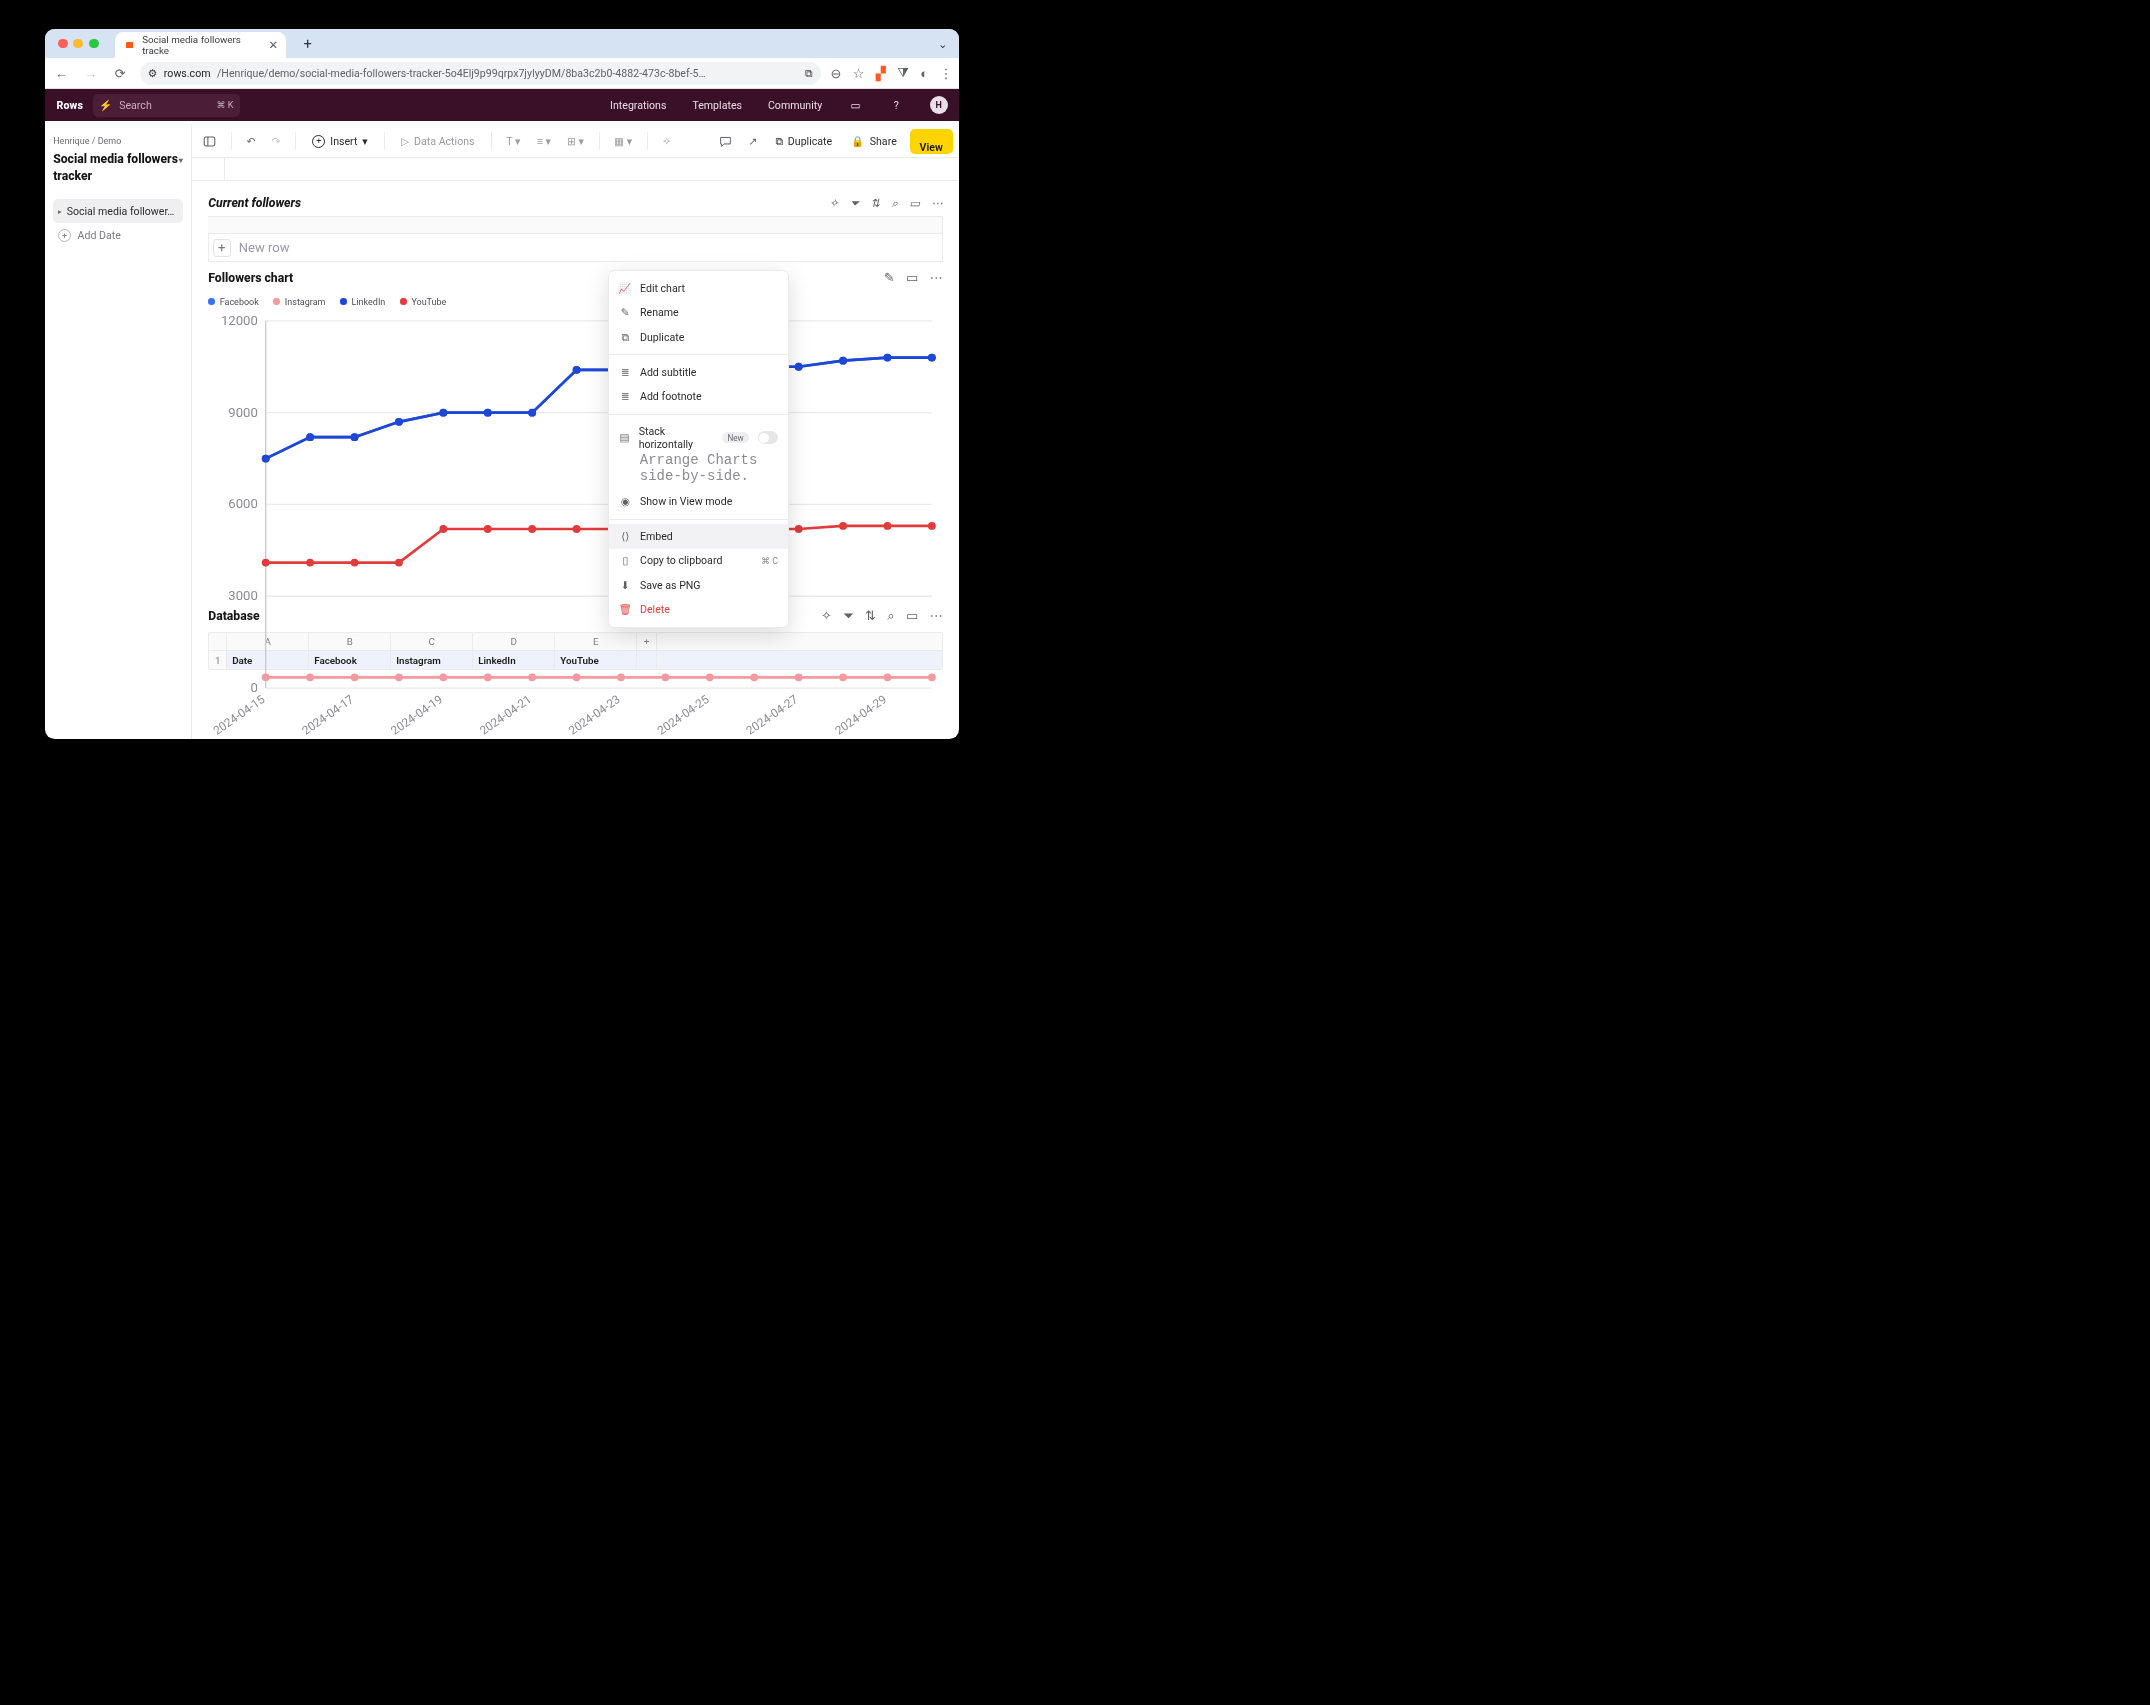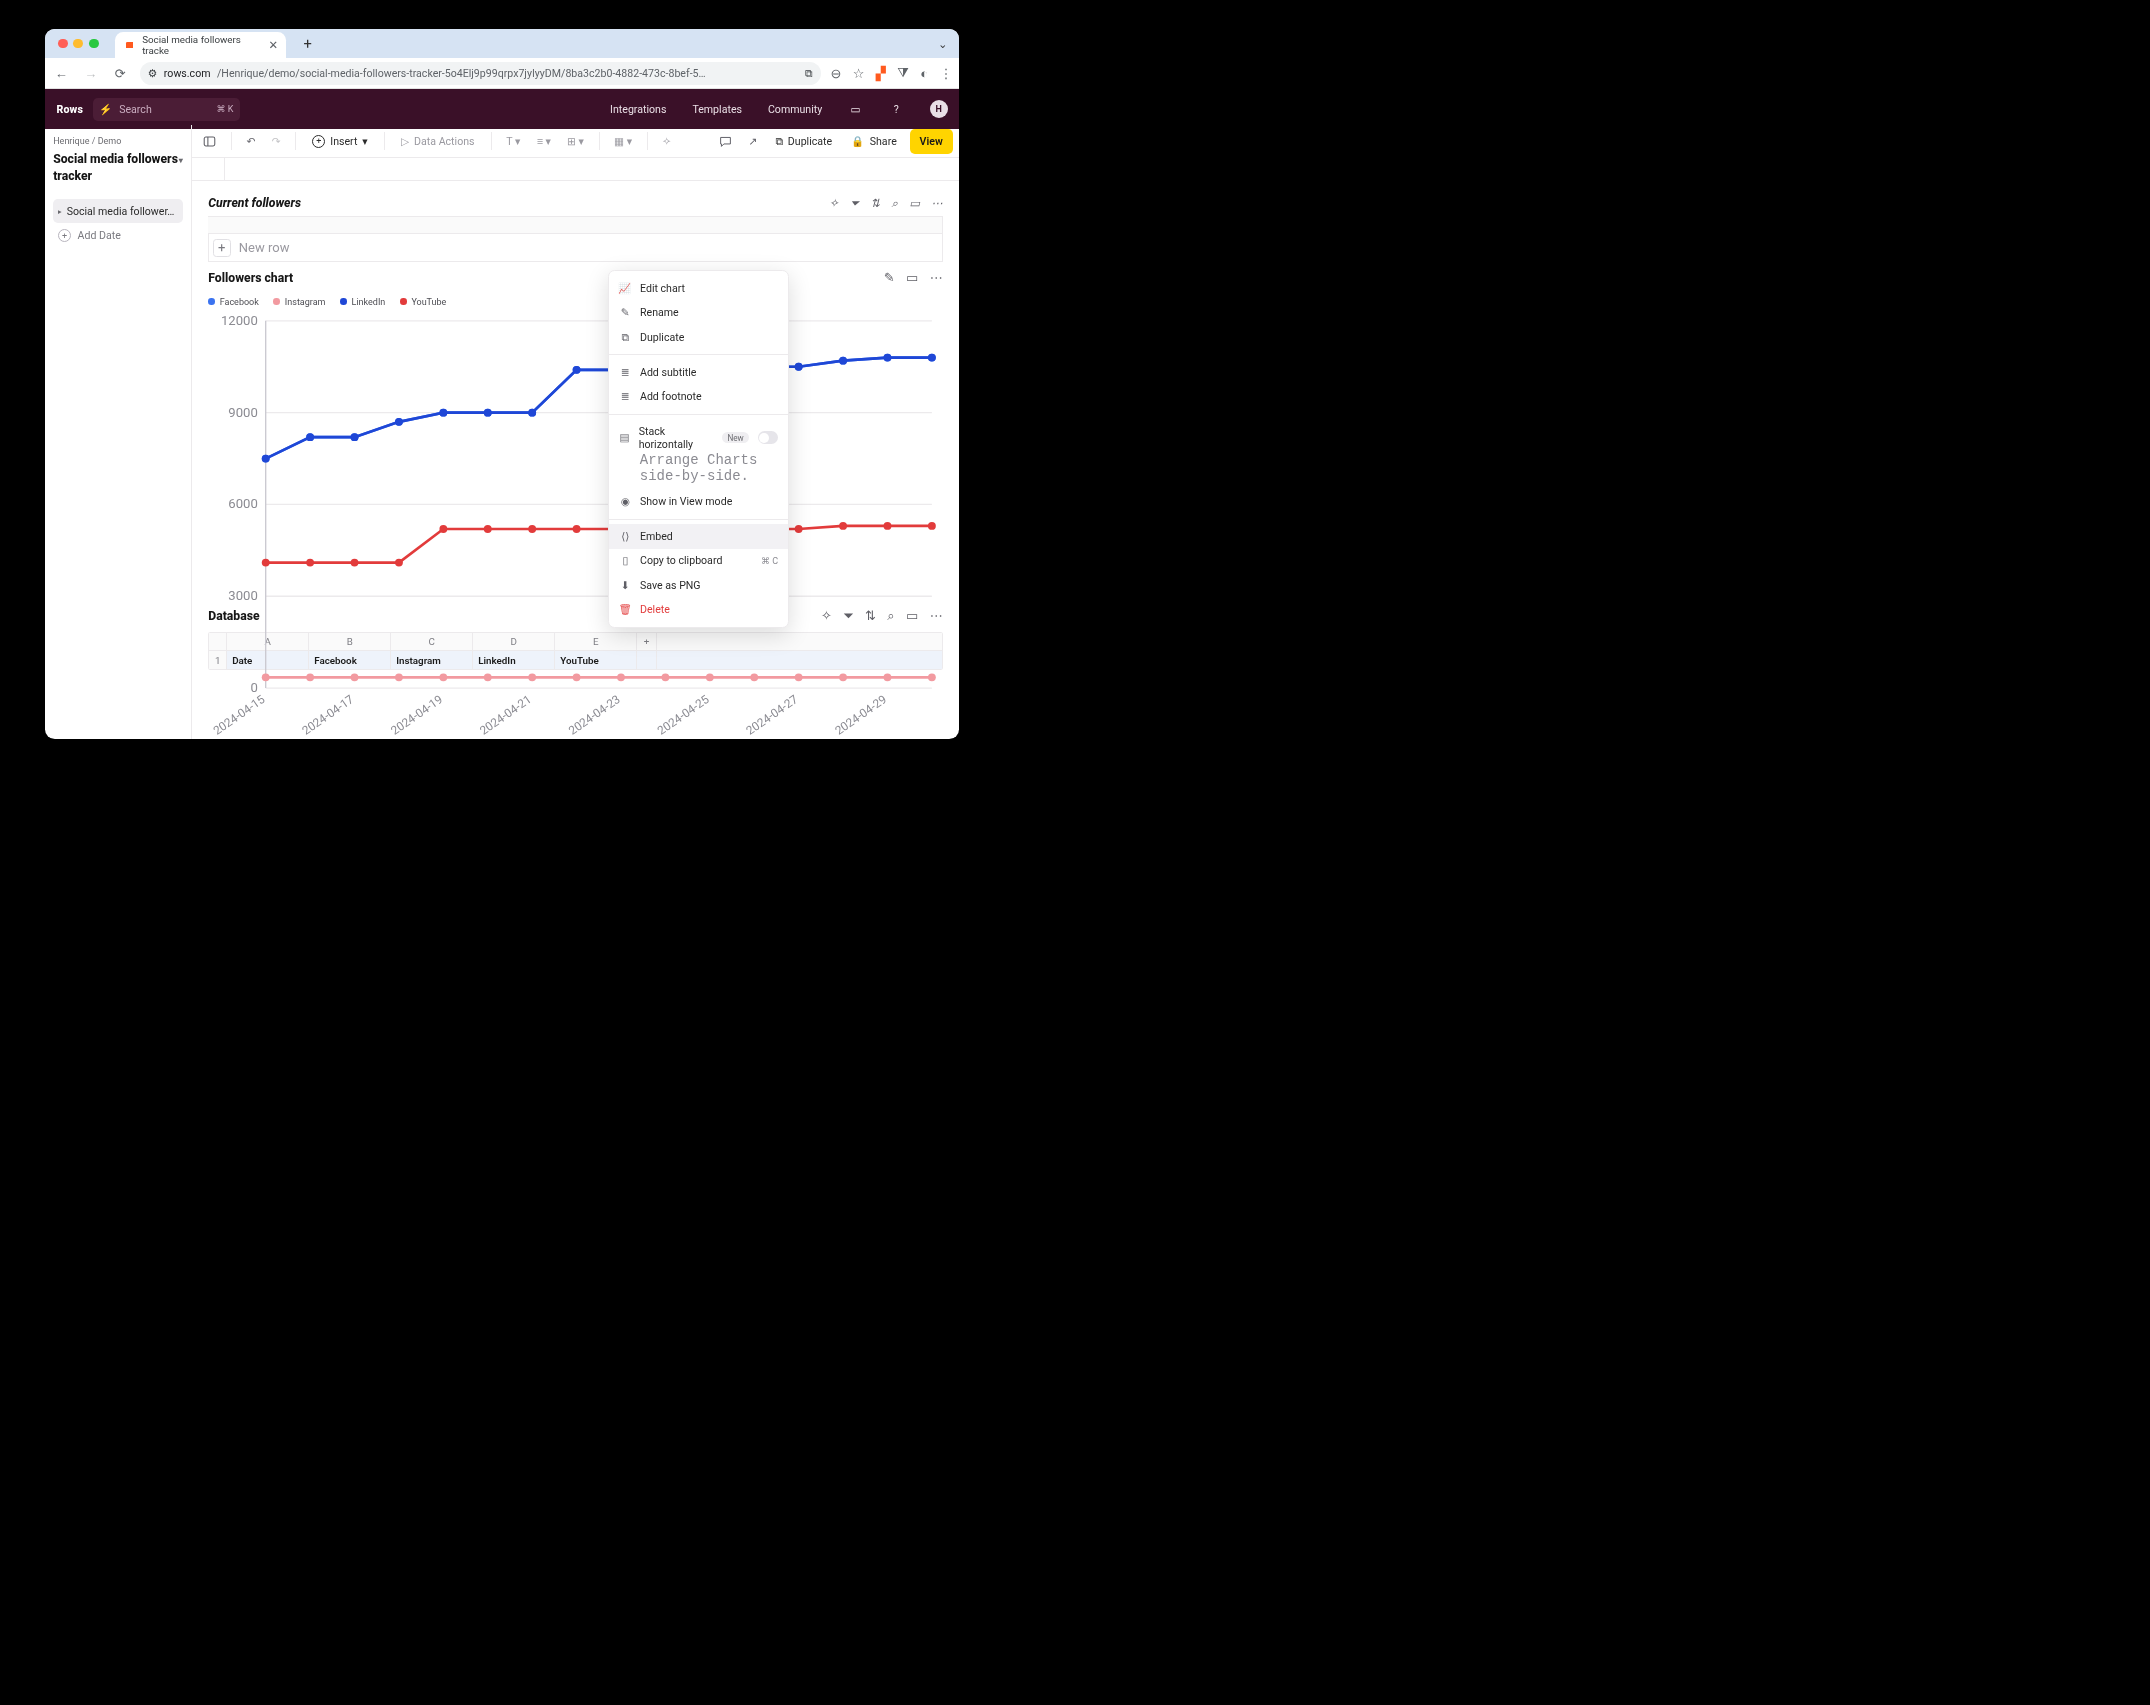--- a/index.html
+++ b/index.html
@@ -51,21 +51,21 @@
   .omnibox {
     flex:1; height:23px; background:#f1f3f4; border-radius:11.4px;
     display:flex; align-items:center; padding:0 8.2px; gap:6.5px; font-size:10.6px; color:#3c4043;
   }
   .omnibox .host { color:#202124; }
   .omnibox .path { color:#5f6368; }
   .righticons { display:flex; gap:11.4px; color:#5f6368; align-items:center; }
 
   
   .apphdr {
-    height:40px; background:#3a1028; color:#eadfe6;
+    height:32px; background:#3a1028; color:#eadfe6;
     display:flex; align-items:center; padding:0 11.4px; gap:9.8px; font-size:10.6px;
   }
   .brand { font-weight:800; letter-spacing:0.2px; color:#fff; }
   .search {
     background:#4b1d36; border-radius:4.9px; height:23px; width:147px;
     display:flex; align-items:center; padding:0 6.5px; gap:6.5px; color:#caadc0;
   }
   .search .kbd { margin-left:auto; font-size:9px; color:#caadc0; }
   .navlinks { margin-left:auto; display:flex; gap:26px; align-items:center; }
   .hicon { width:14.7px; height:14.7px; display:inline-flex; align-items:center; justify-content:center; border-radius:50%; }
@@ -87,21 +87,21 @@
 
   .main { flex:1; position:relative; overflow:hidden; }
   .toolbar {
     height:33px; border-bottom:0.8px solid #eceaec; display:flex; align-items:center;
     padding:0 6.5px; gap:6.5px; font-size:10.6px; color:#2b2b2b;
   }
   .toolbar .sep { width:0.8px; height:18px; background:#eceaec; margin:0 3.3px; }
   .tbtn { height:23px; display:flex; align-items:center; gap:4.9px; padding:0 6.5px; border-radius:4.9px; color:#2b2b2b; }
   .tbtn.icon { padding:0 4.9px; color:#5f5f66; }
   .tbtn.ghost { color:#9a99a0; }
-  .pill { height:25px; padding:0 9.8px; border-radius:4.9px; display:flex; align-items:center; gap:4.9px; }
+  .pill { height:25px; padding:0 9.8px; border-radius:4.9px; display:flex; align-items:flex-end; gap:4.9px; }
   .pill.view { background:#ffd400; color:#171717; font-weight:600; }
 
   .content { position:absolute; top:33px; left:0; right:0; bottom:0; overflow:auto; }
   .fx { height:23px; border-bottom:0.8px solid #eceaec; }
   .fx .cellref { width:33px; border-right:0.8px solid #eceaec; height:100%; }
   .section { padding:14.7px 16.3px 0; }
   .sectionhdr { display:flex; align-items:center; margin-bottom:6.5px;font-style:italic; }
   .sectionhdr h2 { font-size:12.2px; font-weight:800; color:#171717; }
   .sectionicons { margin-left:auto; display:flex; gap:11.4px; color:#5f5f66; }
   .sectionicons span { font-size:11.4px; }

